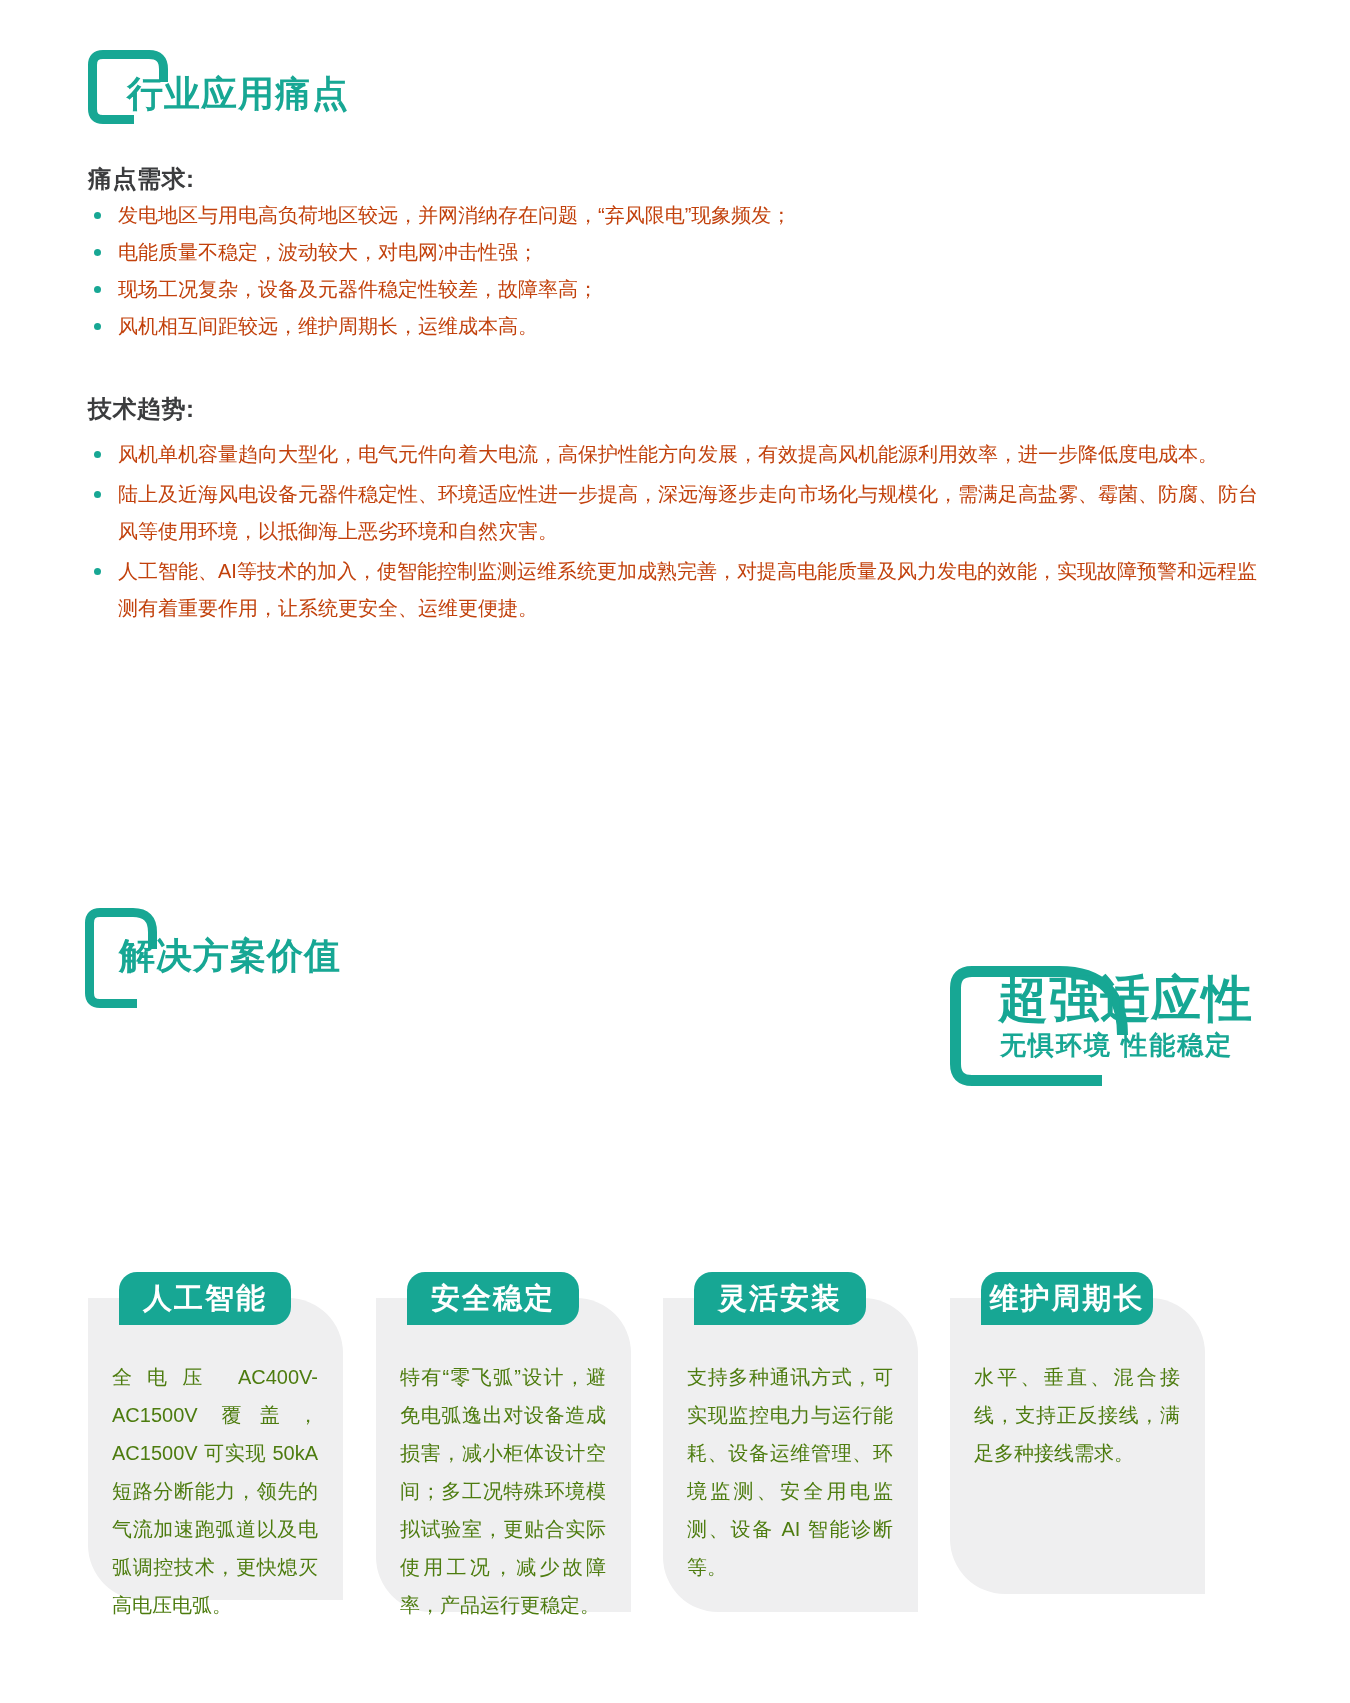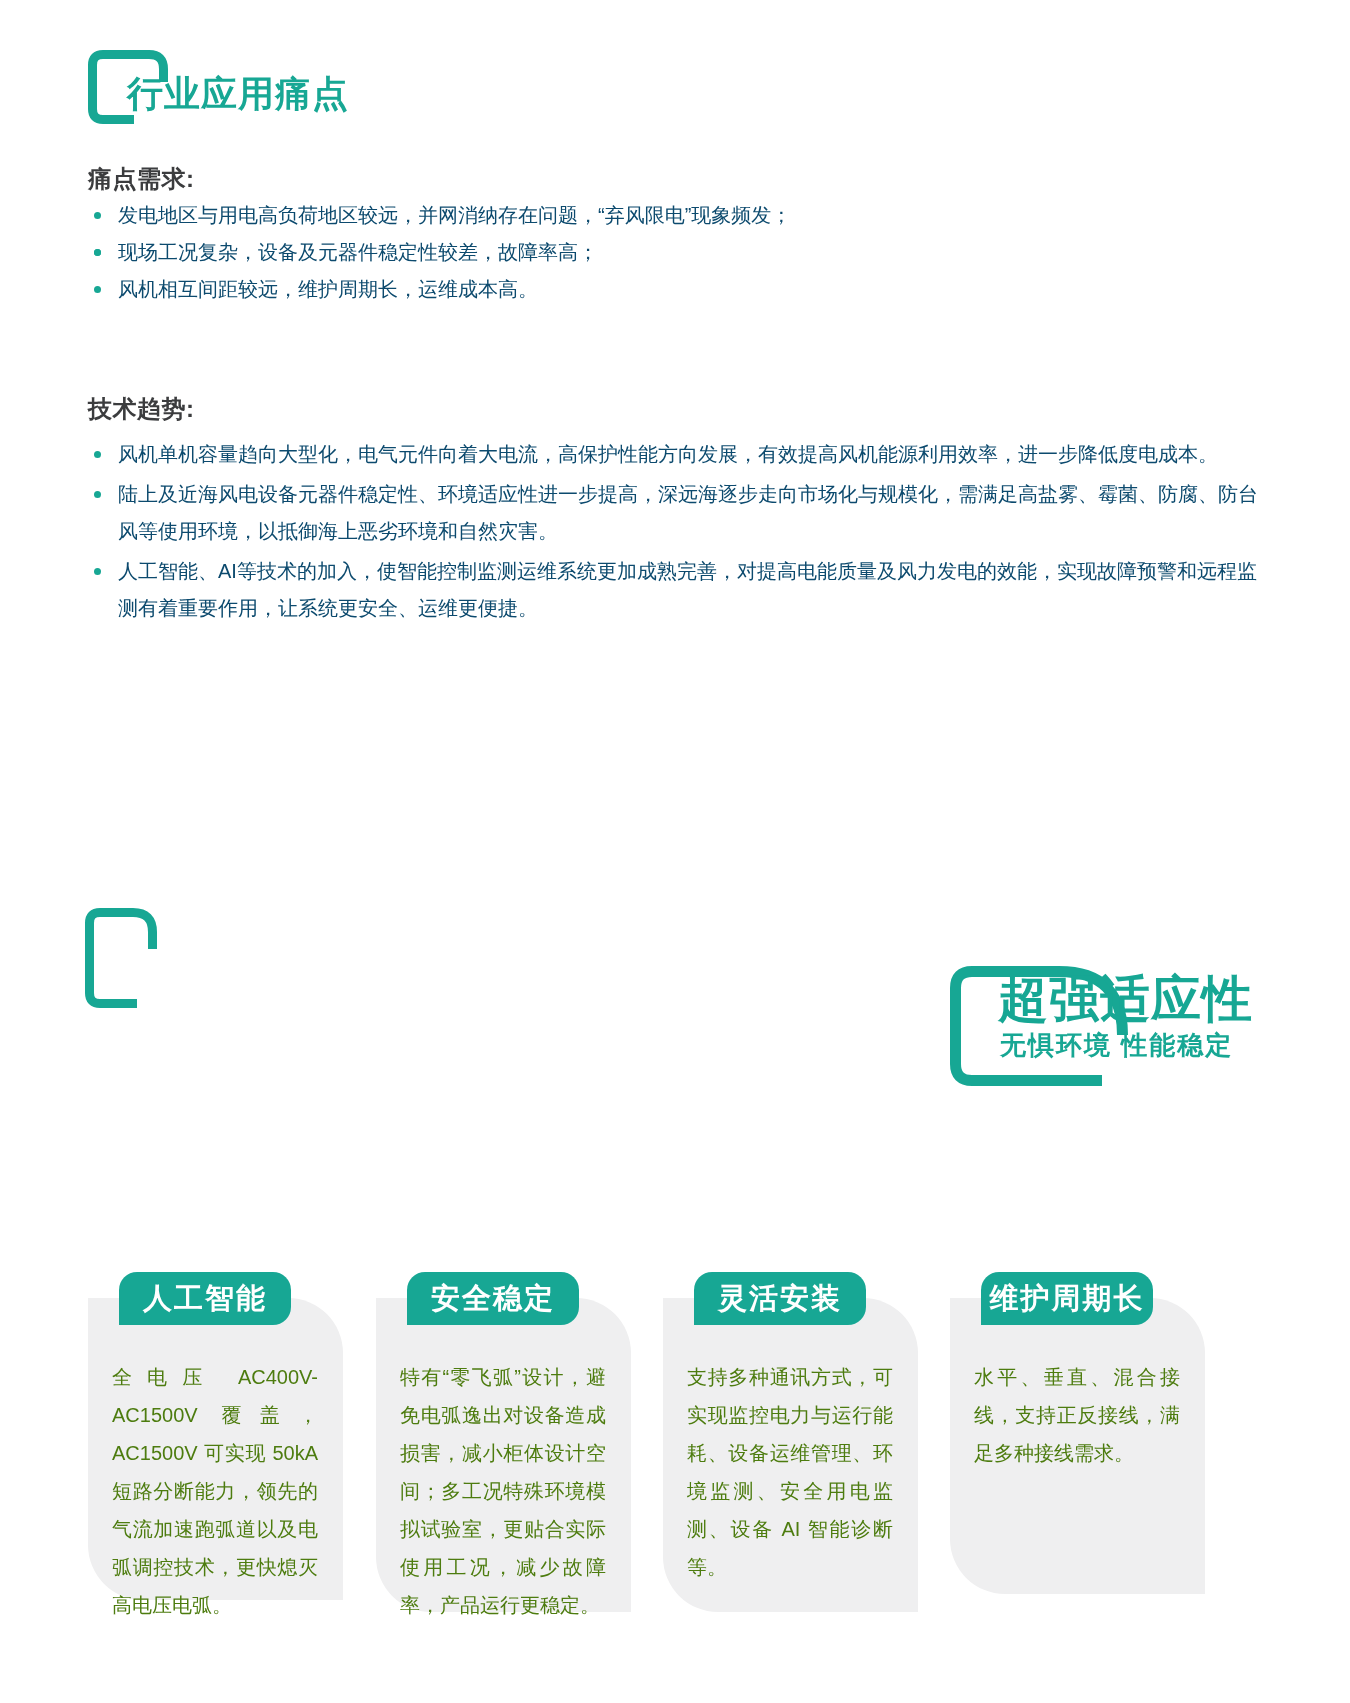--- a/index.html
+++ b/index.html
@@ -22,21 +22,21 @@
   #hdr1 .sec-title { left:39px; top:20px; }
   #hdr2 { left:85px; top:908px; width:420px; height:105px; }
   #hdr2 .sec-title { left:34px; top:24px; }
 
   
   .sub-heading {
     position:absolute; left:88px; font-size:24px; font-weight:bold;
     color:#3B3C3E; letter-spacing:0.5px; white-space:nowrap;
   }
   .bullet-list { position:absolute; left:88px; list-style:none; }
-  .bullet-list li { position:relative; padding-left:30px; color:#0c4a6e; }
+  .bullet-list li { position:relative; padding-left:30px; color:#c2410c; }
   #pain-list { top:200px; width:1180px; }
   #pain-list li { font-size:20px; line-height:30px; margin-bottom:7px; }
   #trend-list { top:436px; width:1170px; }
   #trend-list li { font-size:20px; line-height:37px; margin-bottom:3px; }
   .dot {
     position:absolute; left:6px; top:12px; width:7px; height:7px;
     border-radius:50%; background:#17A794;
   }
   #trend-list .dot { top:15px; }
 
@@ -84,36 +84,37 @@
   <div class="sec-header" id="hdr1">
     <svg width="80" height="74" viewBox="0 0 80 74">
       <path d="M46 69.5 H15 Q4.5 69.5 4.5 59 V15 Q4.5 4.5 15 4.5 H61 Q75.5 4.5 75.5 19 V32" fill="none" stroke="#17A794" stroke-width="9"></path>
     </svg>
     <div class="sec-title">行业应用痛点</div>
   </div>
 
   <div class="sub-heading" style="top:163px;">痛点需求:</div>
   <ul class="bullet-list" id="pain-list">
     <li><span class="dot"></span><span>发电地区与用电高负荷地区较远，并网消纳存在问题，“弃风限电”现象频发；</span></li>
-    <li><span class="dot"></span></li>
+    <li><span class="dot"></span><span>电能质量不稳定，波动较大，对电网冲击性强；</span></li>
     <li><span class="dot"></span><span>现场工况复杂，设备及元器件稳定性较差，故障率高；</span></li>
     <li><span class="dot"></span><span>风机相互间距较远，维护周期长，运维成本高。</span></li>
   </ul>
 
   <div class="sub-heading" style="top:393px;">技术趋势:</div>
   <ul class="bullet-list" id="trend-list">
     <li><span class="dot"></span><span>风机单机容量趋向大型化，电气元件向着大电流，高保护性能方向发展，有效提高风机能源利用效率，进一步降低度电成本。</span></li>
     <li><span class="dot"></span><span>陆上及近海风电设备元器件稳定性、环境适应性进一步提高，深远海逐步走向市场化与规模化，需满足高盐雾、霉菌、防腐、防台风等使用环境，以抵御海上恶劣环境和自然灾害。</span></li>
     <li><span class="dot"></span><span>人工智能、AI等技术的加入，使智能控制监测运维系统更加成熟完善，对提高电能质量及风力发电的效能，实现故障预警和远程监测有着重要作用，让系统更安全、运维更便捷。</span></li>
   </ul>
 
   <div class="sec-header" id="hdr2">
     <svg width="72" height="100" viewBox="0 0 72 100">
       <path d="M52 95.5 H15 Q4.5 95.5 4.5 85 V15 Q4.5 4.5 15 4.5 H48 Q67.5 4.5 67.5 24 V41" fill="none" stroke="#17A794" stroke-width="9"></path>
     </svg>
+    <div class="sec-title">解决方案价值</div>
   </div>
 
 
   <div class="badge">
     <svg width="178" height="120" viewBox="0 0 178 120">
       <path d="M152 114.5 H22 Q5.5 114.5 5.5 98 V22 Q5.5 5.5 22 5.5 H109 Q172.5 5.5 172.5 69" fill="none" stroke="#17A794" stroke-width="11"></path>
     </svg>
     <div class="badge-title">超强适应性</div>
     <div class="badge-sub">无惧环境  性能稳定</div>
   </div>

